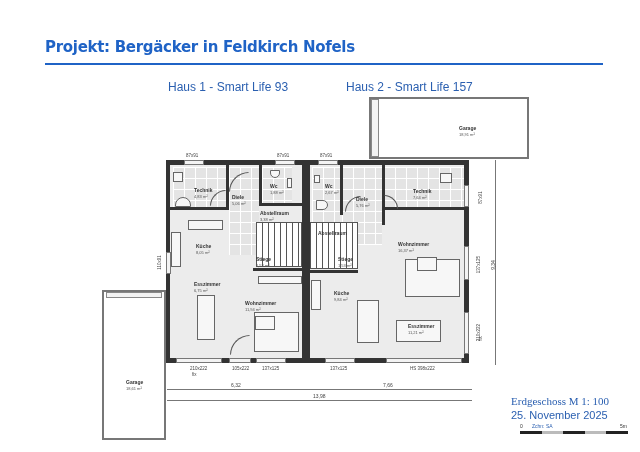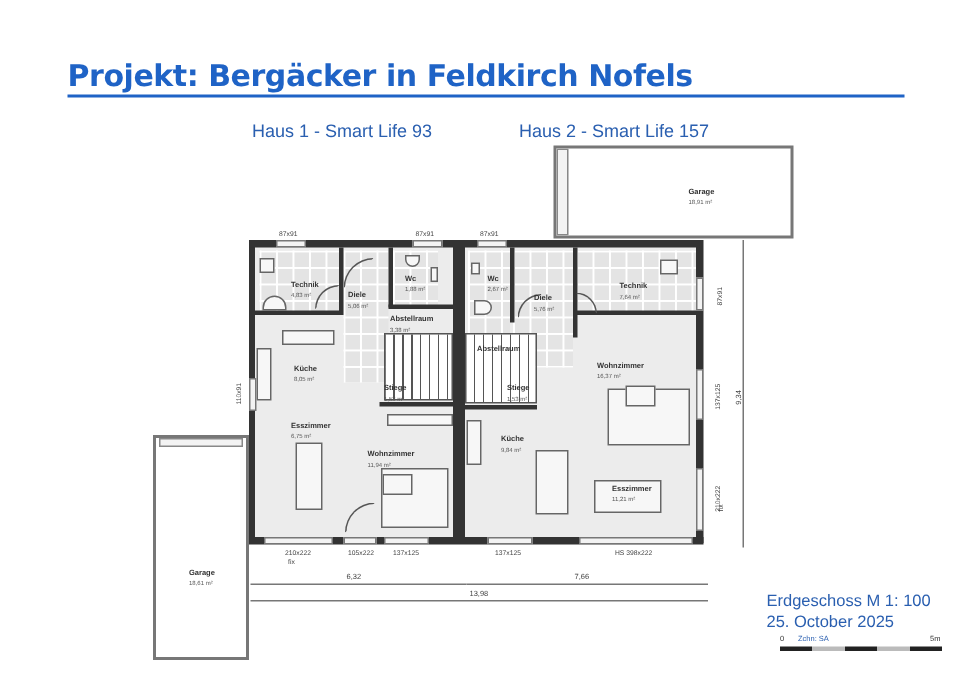--- a/index.html
+++ b/index.html
@@ -1,18 +1,18 @@
 <!DOCTYPE html>
 <html><head>
 <meta charset="utf-8">
 <style>
   html, body { margin:0; padding:0; }
   body { width:640px; height:452px; background:#ffffff; position:relative; overflow:hidden; font-family:"Liberation Sans", sans-serif; }
   .abs { position:absolute; }
-  .title { left:45px; top:38px; font-family:"DejaVu Sans", sans-serif; font-weight:bold; font-size:20px; color:#1f63c6; letter-spacing:-0.3px; }
+  .title { left:45px; top:38px; font-family:"DejaVu Sans", sans-serif; font-weight:bold; font-size:15px; color:#1f63c6; letter-spacing:-0.3px; }
   .title-rule { left:45px; top:63px; width:558px; height:2px; background:#1f63c6; }
   .house-label { font-size:12px; color:#2a5fb0; }
   .wall { position:absolute; background:#333333; }
   .floor { position:absolute; background:#ececec; }
   .tile { position:absolute; background-color:#e4e4e4;
           background-image: linear-gradient(#ffffff 1px, transparent 1px), linear-gradient(90deg,#ffffff 1px, transparent 1px);
           background-size:11px 11px; }
   .room-name { position:absolute; font-size:5px; color:#333; font-weight:bold; white-space:nowrap; }
   .room-area { position:absolute; font-size:4px; color:#555; white-space:nowrap; }
   .win { position:absolute; background:#f3f3f3; border:1px solid #777; box-sizing:border-box; }
@@ -170,18 +170,18 @@
   <div class="dim" style="left:167px;top:389px;width:144px;height:1px;"></div>
   <div class="dim" style="left:311px;top:389px;width:161px;height:1px;"></div>
   <div class="dim" style="left:167px;top:400px;width:305px;height:1px;"></div>
   <div class="dim-label" style="left:231px;top:382px;">6,32</div>
   <div class="dim-label" style="left:383px;top:382px;">7,66</div>
   <div class="dim-label" style="left:313px;top:393px;">13,98</div>
   <div class="dim" style="left:495px;top:160px;width:1px;height:205px;"></div>
   <div class="dim-label" style="left:488px;top:262px;transform:rotate(-90deg);">9,34</div>
 </div>
 
-<div class="abs footer" style="top:395px;">Erdgeschoss M 1: 100</div>
-<div class="abs footer" style="top:409px;">25. October 2025</div>
+<div class="abs footer" style="top:395px;font-family:Liberation Serif, serif;">Erdgeschoss M 1: 100</div>
+<div class="abs footer" style="top:409px;">25. November 2025</div>
 <div class="abs" style="left:520px;top:423px;font-size:5px;color:#333;">0</div>
 <div class="abs" style="left:532px;top:423px;font-size:5px;color:#2a5fb0;">Zchn: SA</div>
 <div class="abs" style="left:620px;top:423px;font-size:5px;color:#333;">5m</div>
 <div class="abs" style="left:520px;top:431px;width:108px;height:3px;background:linear-gradient(90deg,#222 0 20%,#bbb 20% 40%,#222 40% 60%,#bbb 60% 80%,#222 80% 100%);"></div>
 
 </body></html>

